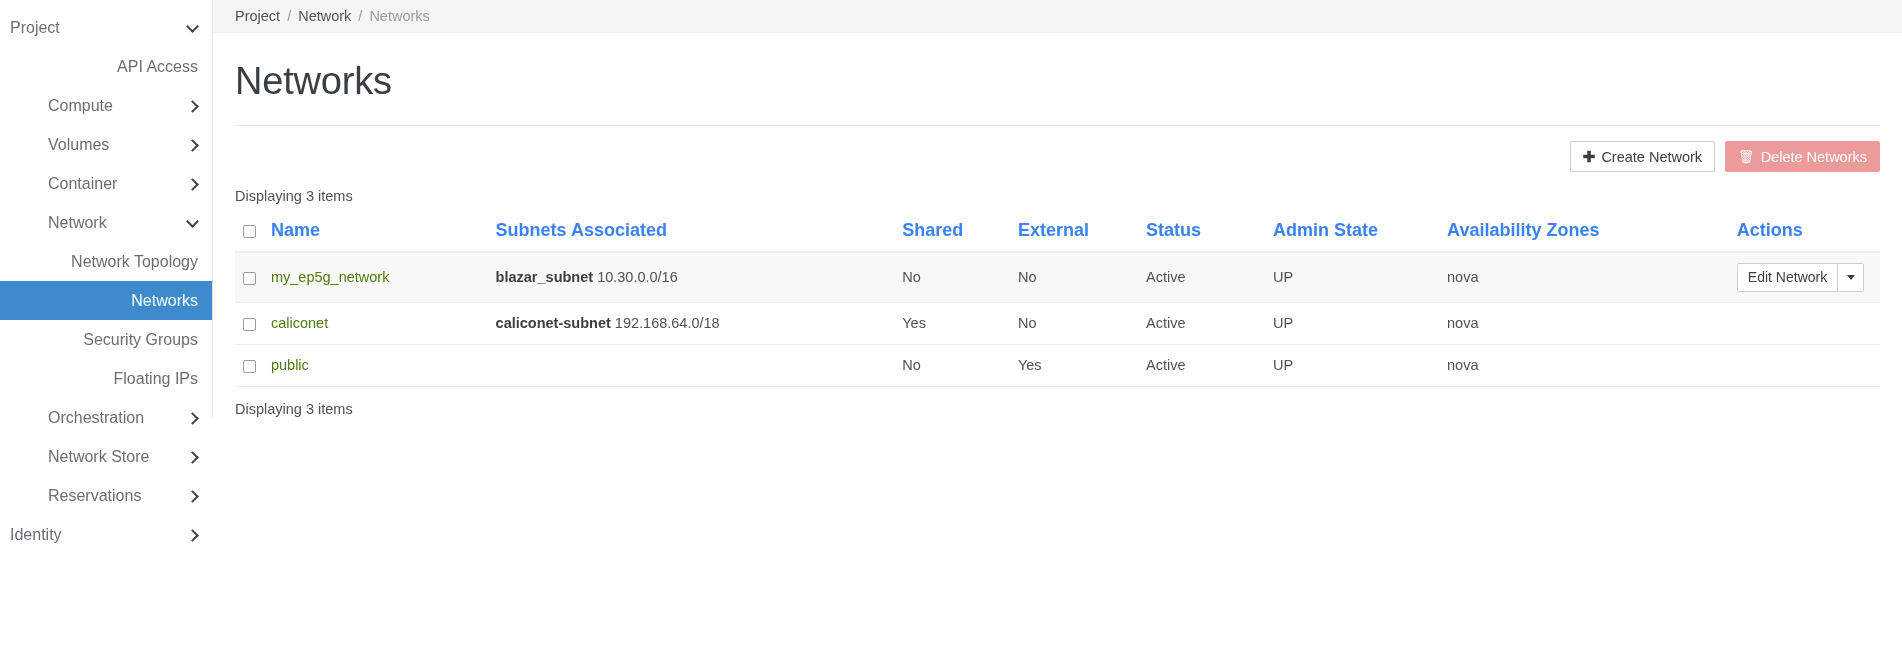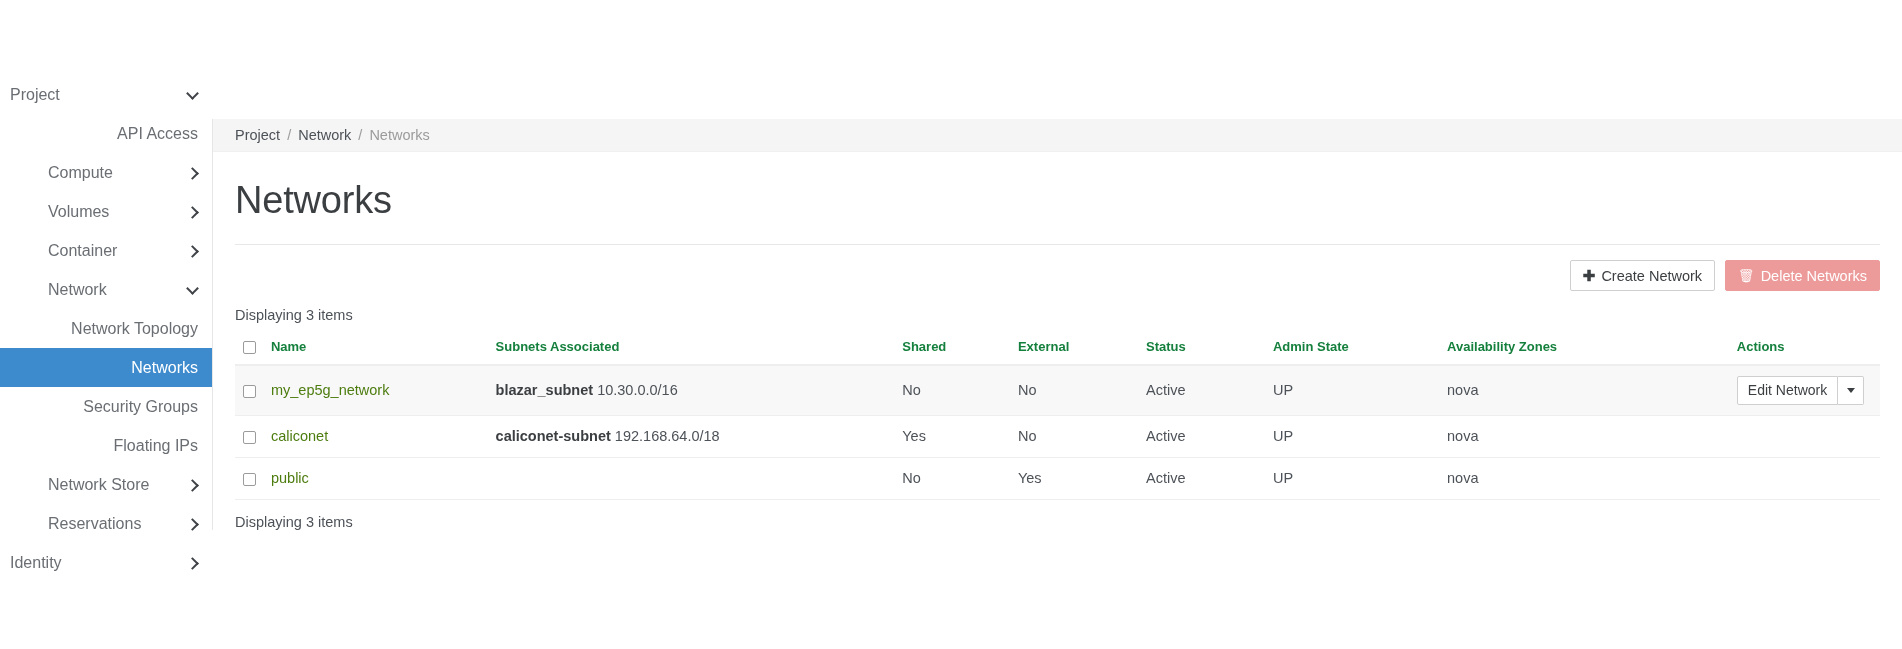--- a/index.html
+++ b/index.html
@@ -14,21 +14,21 @@
     font-family: "Liberation Sans", sans-serif;
     font-size: 16px;
     color: #4d5258;
     -webkit-font-smoothing: antialiased;
   }
 
   .app {
     display: flex;
     width: 1902px;
     height: 649px;
-    align-items: center;
+    align-items: flex-start;
   }
 
   
   .sidebar {
     width: 212px;
     min-width: 212px;
     background: #ffffff;
     padding-top: 8px;
     position: relative;
   }
@@ -214,24 +214,24 @@
   
   table.nettable {
     width: 100%;
     border-collapse: collapse;
     margin-top: 10px;
     font-size: 14.5px;
   }
   table.nettable thead th {
     text-align: left;
     font-weight: 700;
-    color: #15803d;
+    color: #3b82f6;
     padding: 6px 0 10px 0;
     border-bottom: 2px solid #eeeeee;
-    font-size: 13px;
+    font-size: 18px;
     white-space: nowrap;
   }
   table.nettable tbody td {
     padding: 10px 0;
     border-bottom: 1px solid #eeeeee;
     color: #4d5258;
     vertical-align: middle;
     height: 42px;
   }
   table.nettable tbody tr.hovered td { background: #f8f8f8; }
@@ -336,20 +336,25 @@
         <span class="nav-label">Network Topology</span>
       </div>
       <div class="nav-item nav-child selected">
         <span class="nav-label">Networks</span>
       </div>
       <div class="nav-item nav-child">
         <span class="nav-label">Security Groups</span>
       </div>
       <div class="nav-item nav-child">
         <span class="nav-label">Floating IPs</span>
+      </div>
+      <div class="nav-item nav-group lvl1">
+        <span class="nav-label">Orchestration</span>
+        <span class="nav-spacer"></span>
+        <span class="chev right"></span>
       </div>
       <div class="nav-item nav-group lvl1">
         <span class="nav-label">Network Store</span>
         <span class="nav-spacer"></span>
         <span class="chev right"></span>
       </div>
       <div class="nav-item nav-group lvl1">
         <span class="nav-label">Reservations</span>
         <span class="nav-spacer"></span>
         <span class="chev right"></span>

